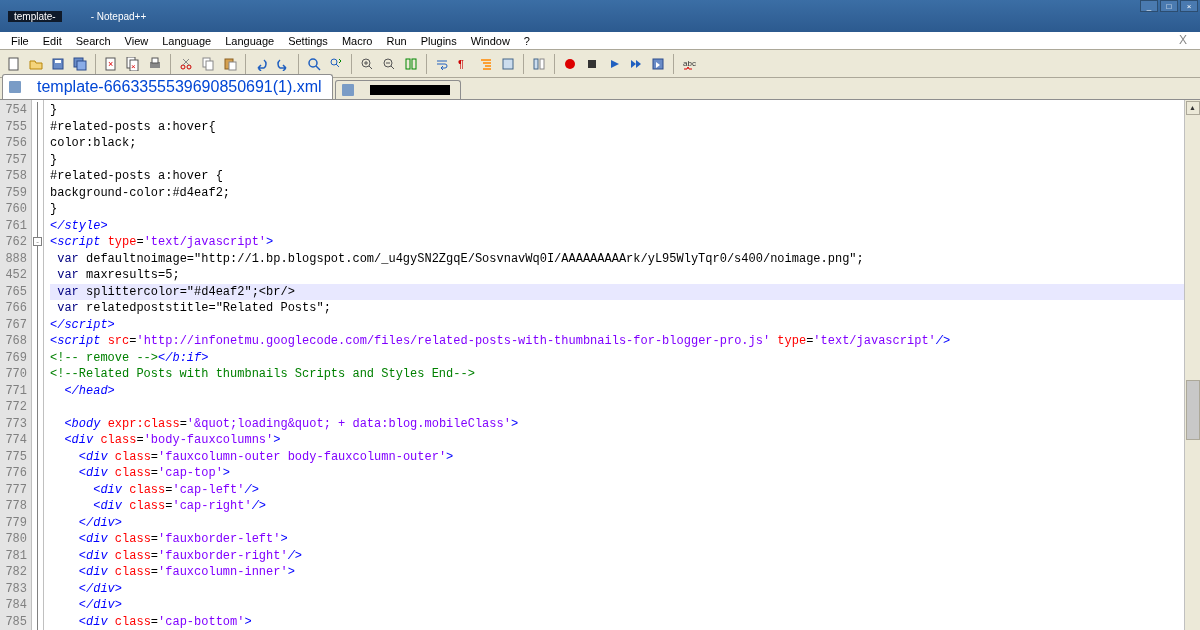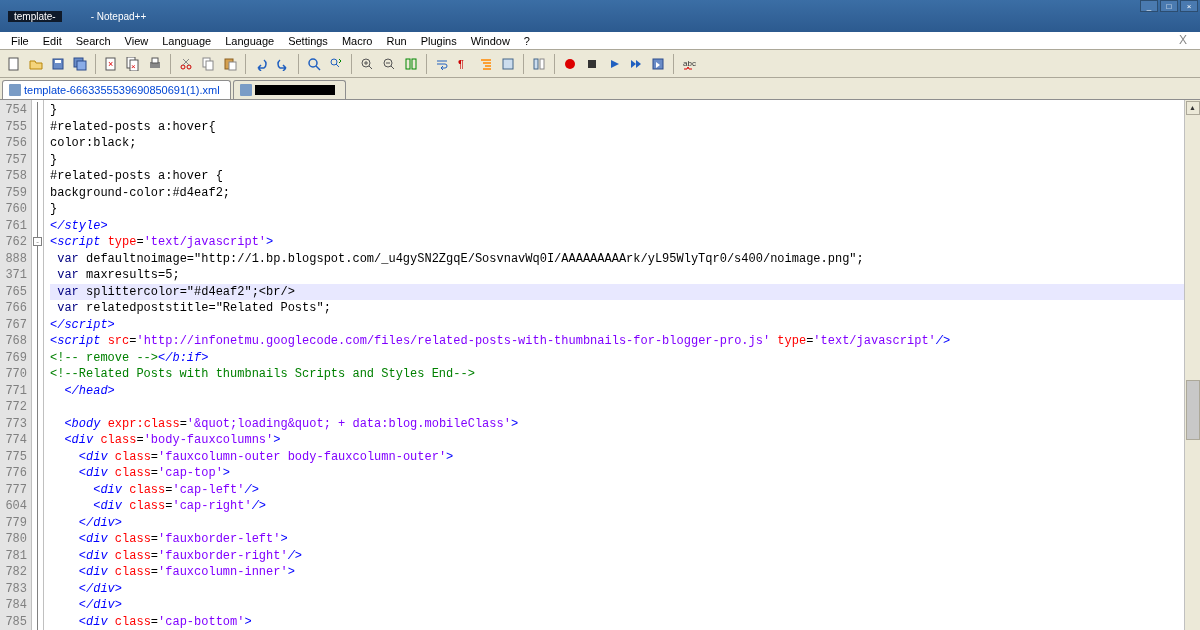--- a/index.html
+++ b/index.html
@@ -9,21 +9,21 @@
 .titlebar .app { margin-left: 25px; }
 .winbtns { position: absolute; right: 2px; top: 0; display: flex; gap: 2px; }
 .winbtn { width: 18px; height: 12px; background: #4a7ab0; border: 1px solid #2c4d70; color: #fff; font-size: 8px; display: flex; align-items: center; justify-content: center; cursor: pointer; }
 .menubar { height: 18px; background: #ffffff; display: flex; align-items: flex-end; padding: 0 4px; font-size: 11px; color: #000; border-bottom: 1px solid #aca899; position: relative; }
 .menubar span { padding: 2px 7px; cursor: pointer; }
 .closex { position: absolute; right: 6px; font-size: 12px; color: #888; cursor: pointer; }
 .toolbar { height: 28px; background: #ece9d8; display: flex; align-items: center; padding: 2px 4px; gap: 2px; border-bottom: 1px solid #aca899; }
 .tbtn { width: 20px; height: 20px; border: 1px solid transparent; display: flex; align-items: center; justify-content: center; cursor: pointer; border-radius: 2px; }
 .sep { width: 1px; height: 20px; background: #aca899; margin: 0 3px; }
 .tabbar { height: 22px; background: #ece9d8; display: flex; align-items: flex-end; padding: 0 2px; border-bottom: 1px solid #8e8e8e; }
-.tab { display: flex; align-items: center; padding: 3px 10px 3px 6px; margin-right: 2px; font-size: 11px; border: 1px solid #8e8e8e; border-bottom: none; border-radius: 3px 3px 0 0; background: #ece9d8; cursor: pointer; gap: 3px; }
+.tab { display: flex; align-items: center; padding: 3px 10px 3px 6px; margin-right: 2px; font-size: 16px; border: 1px solid #8e8e8e; border-bottom: none; border-radius: 3px 3px 0 0; background: #ece9d8; cursor: pointer; gap: 16px; }
 .tab.active { background: #fff; color: #0046d5; }
 .tab .ticon { width: 12px; height: 12px; background: #7a9cc6; border-radius: 1px; display: flex; align-items: center; justify-content: center; color: #fff; font-size: 7px; }
 .tab.redacted .txt { background: #000; color: #000; width: 80px; height: 10px; }
 .editor { display: flex; height: 548px; background: #fff; position: relative; }
 .gutter { width: 32px; background: #e4e4e4; border-right: 1px solid #c0c0c0; text-align: right; padding: 2px 4px 0 0; font-family: Consolas, 'Courier New', monospace; font-size: 12px; color: #808080; line-height: 16.5px; }
 .fold { width: 12px; background: #fff; border-right: 1px solid #c0c0c0; position: relative; }
 .foldline { position: absolute; left: 5px; top: 2px; bottom: 0; width: 1px; background: #808080; }
 .foldbox { position: absolute; left: 1px; width: 9px; height: 9px; border: 1px solid #808080; background: #fff; font-size: 8px; line-height: 7px; text-align: center; color: #808080; }
 .code { flex: 1; padding: 2px 0 0 6px; font-family: Consolas, 'Courier New', monospace; font-size: 12px; line-height: 16.5px; color: #000; white-space: pre; overflow: hidden; }
 .line { height: 16.5px; }
@@ -255,35 +255,35 @@
       <div>754</div>
       <div>755</div>
       <div>756</div>
       <div>757</div>
       <div>758</div>
       <div>759</div>
       <div>760</div>
       <div>761</div>
       <div>762</div>
       <div>888</div>
-      <div>371</div>
+      <div>452</div>
       <div>765</div>
       <div>766</div>
       <div>767</div>
       <div>768</div>
       <div>769</div>
       <div>770</div>
       <div>771</div>
       <div>772</div>
       <div>773</div>
       <div>774</div>
       <div>775</div>
       <div>776</div>
       <div>777</div>
-      <div>604</div>
+      <div>778</div>
       <div>779</div>
       <div>780</div>
       <div>781</div>
       <div>782</div>
       <div>783</div>
       <div>784</div>
       <div>785</div>
       <div>786</div>
     </div>
   <div class="fold">

